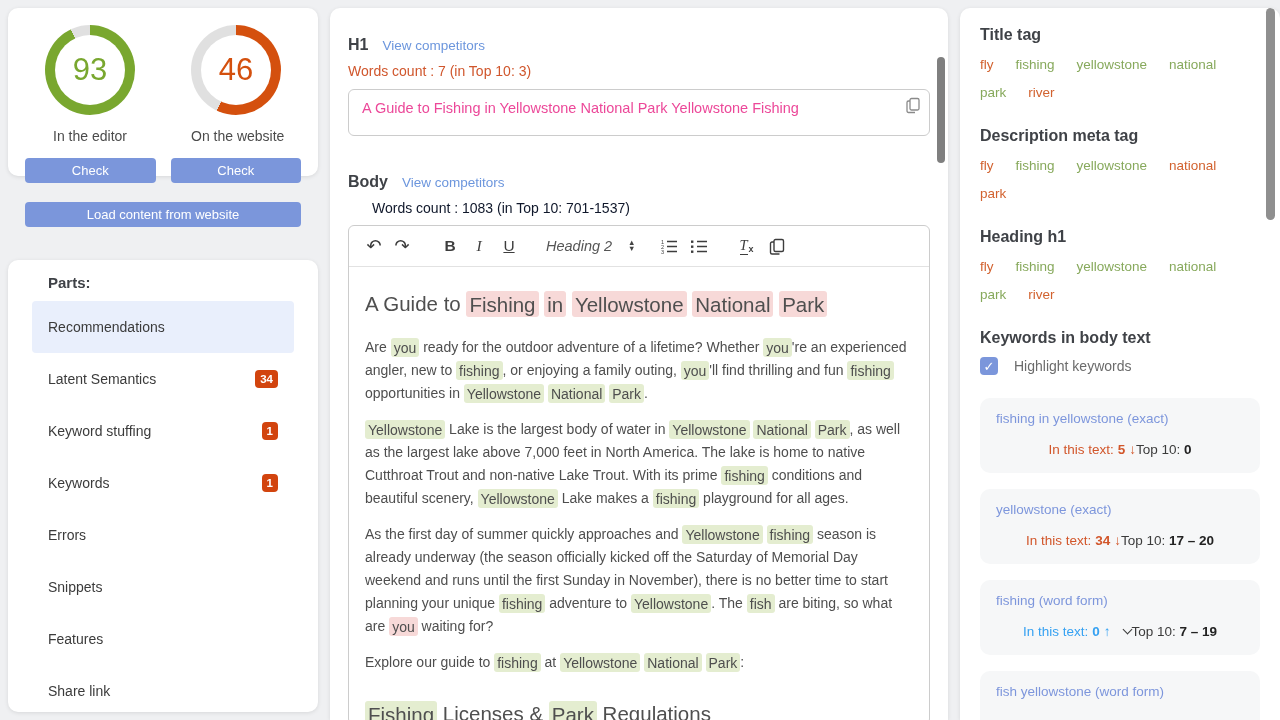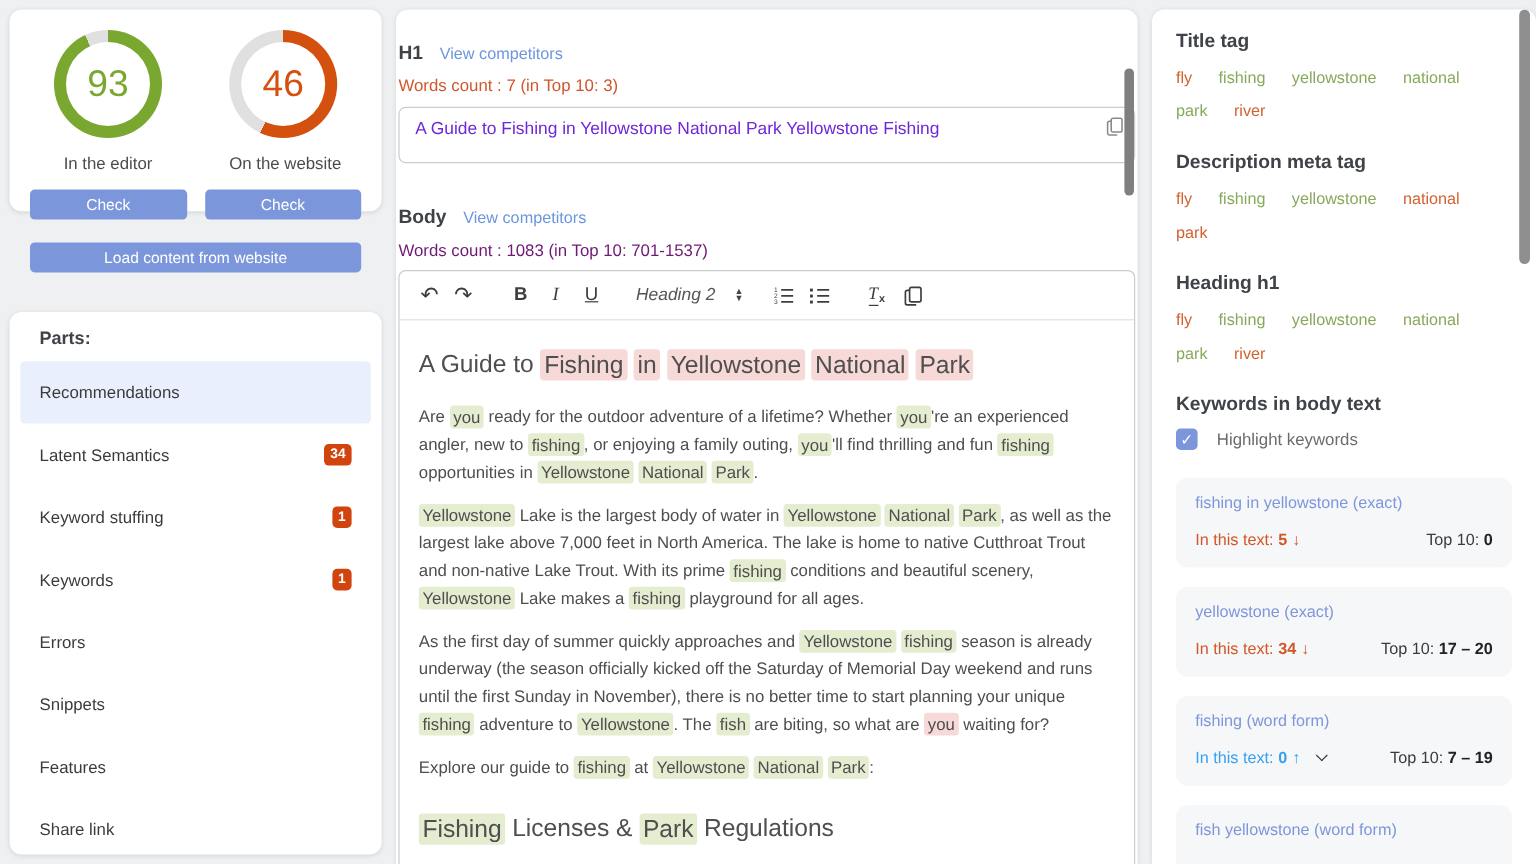--- a/index.html
+++ b/index.html
@@ -18,41 +18,41 @@
   .gauge::before { content:""; position:absolute; inset:10px; background:#fff; border-radius:50%; }
   .gauge-num { position:absolute; inset:0; display:flex; align-items:center; justify-content:center; font-size:31px; }
   .gauge-label { margin-top:13px; font-size:14px; color:#4b4b4b; white-space:nowrap; }
   .btn { display:flex; align-items:center; justify-content:center; background:#7b96db; color:#fff;
          border-radius:4px; font-size:13px; height:25px; cursor:pointer; }
   .check-btn-row { display:flex; gap:15px; margin-top:14px; }
   .check-btn-row .btn { flex:1; }
   .load-btn { margin-top:19px; }
 
   
-  #parts-card { left:8px; top:260px; width:310px; height:452px; padding:14px 1px 0; }
+  #parts-card { left:8px; top:260px; width:310px; height:452px; padding:14px 16px 0; }
   .parts-title { font-size:15px; font-weight:bold; color:#3f4247; padding:0 24px; margin:0 0 10px; }
   .part-item { position:relative; display:flex; align-items:center; height:52px; margin:0 8px;
                padding-left:16px; font-size:14px; color:#3b3b3b; border-radius:4px; cursor:pointer; }
   .part-item.active { background:#e9effc; }
   .part-badge { position:absolute; right:16px; top:50%; transform:translateY(-50%);
                 background:#d2440e; color:#fff; font-size:11.5px; font-weight:bold;
                 padding:3px 5px; border-radius:4px; min-width:13px; text-align:center; }
 
   
   #main-card { left:330px; top:8px; width:618px; height:712px; border-radius:10px 10px 0 0;
-               padding:28px 2px 0; overflow:hidden; }
+               padding:28px 18px 0; overflow:hidden; }
   .section-head { display:flex; align-items:baseline; gap:14px; }
   .section-label { font-size:16px; font-weight:bold; color:#3f4247; }
   .view-link { font-size:13.5px; color:#6c96dd; cursor:pointer; }
   .words-count { margin-top:9px; font-size:14px; }
   .words-orange { color:#d0562c; }
-  .words-green { color:#701a75; }
+  .words-green { color:#0f172a;margin-left:24px; }
   .h1-input-wrap { position:relative; margin-top:10px; }
   .h1-input { width:100%; height:47px; border:1px solid #ccc; border-radius:6px;
-              padding:4px 40px 14px 13px; font-size:14.5px; color:#6d28d9;
+              padding:4px 40px 14px 13px; font-size:14.5px; color:#ec4899;
               font-family:"Liberation Sans", sans-serif; outline:none; background:#fff; }
   .copy-corner { position:absolute; right:9px; top:8px; cursor:pointer; color:#8a8a8a; }
   .body-head { margin-top:37px; }
   .editor-box { margin-top:9px; border:1px solid #ccc; border-radius:6px; height:500px; overflow:hidden; background:#fff; }
   .toolbar { display:flex; align-items:center; height:41px; border-bottom:1px solid #e2e2e2; padding:0 14px; }
   .tb-btn { display:flex; align-items:center; justify-content:center; min-width:22px; height:26px;
             color:#3d3d3d; cursor:pointer; }
   .tb-undo { font-size:18px; margin-right:6px; }
   .tb-redo { font-size:18px; margin-right:26px; }
   .tb-b { font-weight:bold; font-size:15.5px; margin-right:7px; }
@@ -84,21 +84,21 @@
   .chip { cursor:pointer; }
   .chip.green { color:#87a95c; }
   .chip.orange { color:#d2622f; }
   .kw-title { margin-bottom:10px; }
   .check-row { display:flex; align-items:center; gap:16px; margin-bottom:23px; }
   .checkbox { width:18px; height:18px; border-radius:4px; background:#7b96db; color:#fff;
               display:flex; align-items:center; justify-content:center; font-size:13px; cursor:pointer; }
   .check-label { font-size:14px; color:#6b6b6b; }
   .kcard { background:#f6f7f8; border-radius:10px; padding:13px 16px 16px; margin-bottom:16px; cursor:pointer; }
   .kcard-title { color:#7d96dc; font-size:13.5px; margin-bottom:16px; }
-  .kcard-row { display:flex; justify-content:space-between; align-items:center; font-size:13.5px; }
+  .kcard-row { display:flex; justify-content:center; align-items:center; font-size:13.5px; }
   .intext { display:flex; align-items:center; }
   .intext .val { font-weight:bold; margin-left:4px; }
   .intext .arr { margin-left:4px; }
   .intext.orange { color:#d2562a; }
   .intext.blue { color:#35a1f2; }
   .expand-chevron { width:7px; height:7px; border-right:1.8px solid #3b3b3b; border-bottom:1.8px solid #3b3b3b;
                     transform:rotate(45deg); margin-left:14px; margin-top:-4px; cursor:pointer; }
   .top10 { color:#3b3b3b; }
   .top10 b { color:#222; }
   #right-scroll { right:5px; top:0; width:9px; height:212px; background:#8f8f8f; border-radius:5px; }

